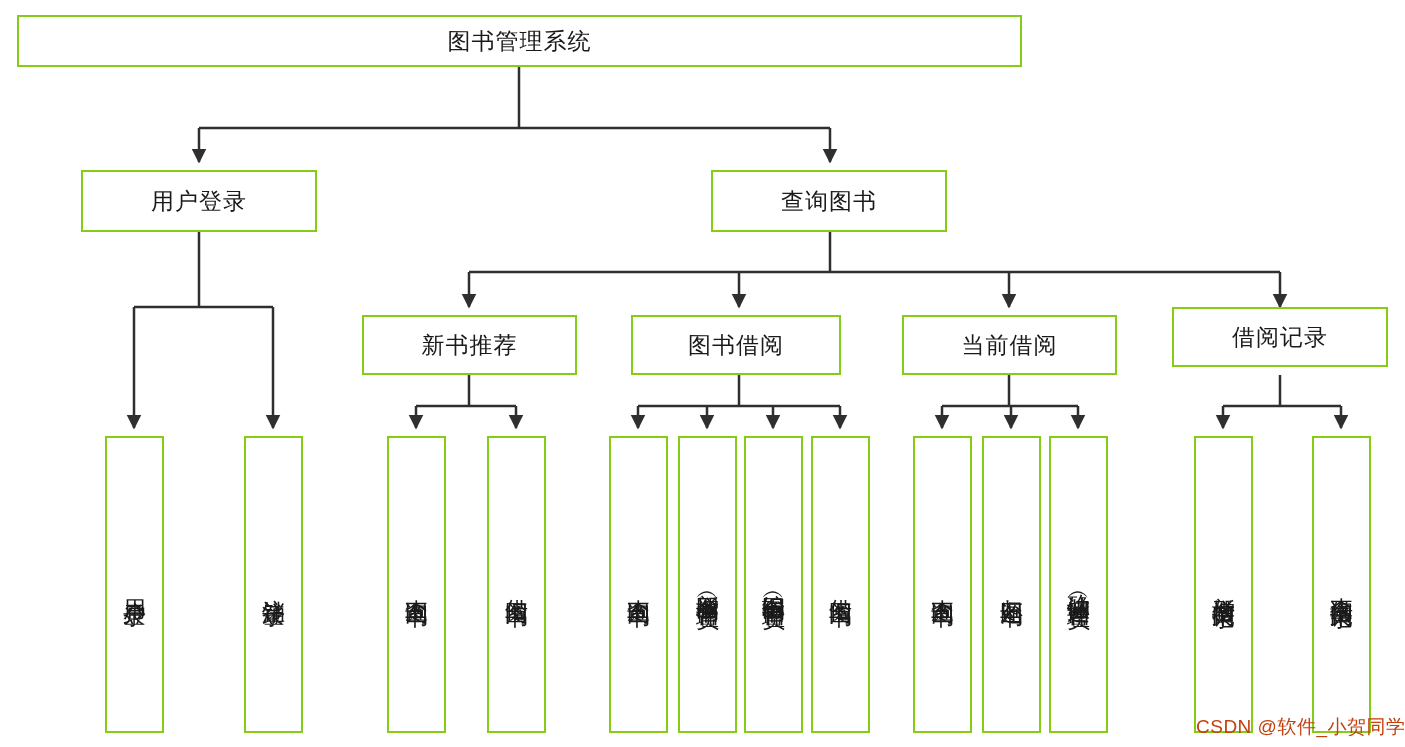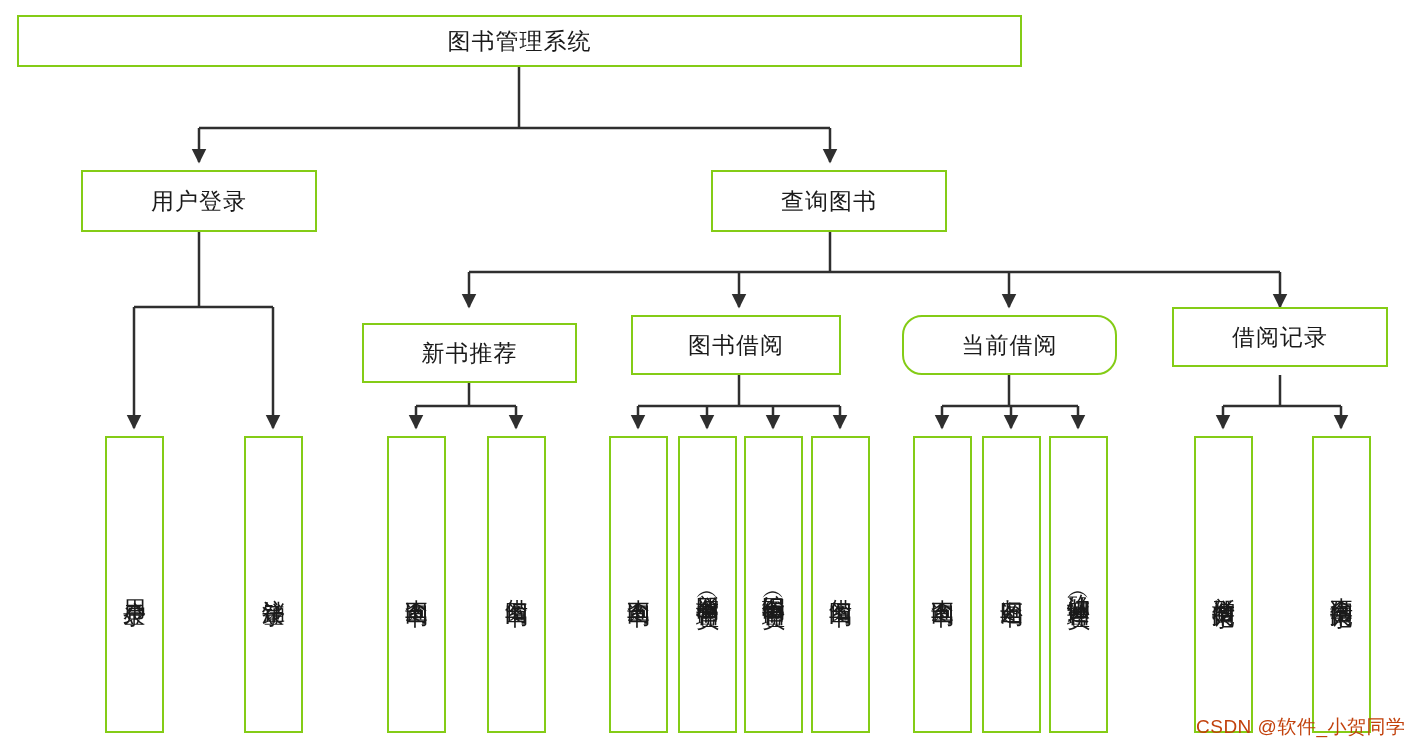--- a/index.html
+++ b/index.html
@@ -123,27 +123,27 @@
     <span class="label">图书管理系统</span>
   </div>
 
   <div class="node horiz" style="left:81px; top:170px; width:236px; height:62px;">
     <span class="label">用户登录</span>
   </div>
   <div class="node horiz" style="left:711px; top:170px; width:236px; height:62px;">
     <span class="label">查询图书</span>
   </div>
 
-  <div class="node horiz" style="left:362px; top:315px; width:215px; height:60px;margin-top:8px;">
+  <div class="node horiz" style="left:362px; top:315px; width:215px; height:60px;">
     <span class="label">新书推荐</span>
   </div>
   <div class="node horiz" style="left:631px; top:315px; width:210px; height:60px;">
     <span class="label">图书借阅</span>
   </div>
-  <div class="node horiz" style="left:902px; top:315px; width:215px; height:60px;border-radius:20px;">
+  <div class="node horiz" style="left:902px; top:315px; width:215px; height:60px;">
     <span class="label">当前借阅</span>
   </div>
   <div class="node horiz" style="left:1172px; top:307px; width:216px; height:60px;">
     <span class="label">借阅记录</span>
   </div>
 
   <div class="node vert" style="left:105px; top:436px; width:59px; height:297px;">
     <span class="label">用户登录</span>
   </div>
   <div class="node vert" style="left:244px; top:436px; width:59px; height:297px;">

